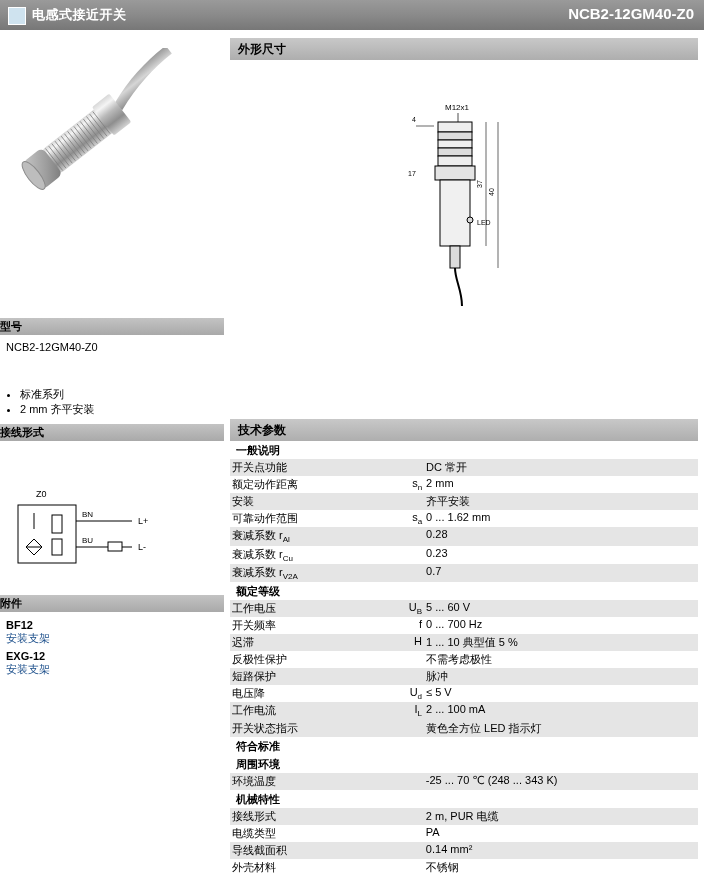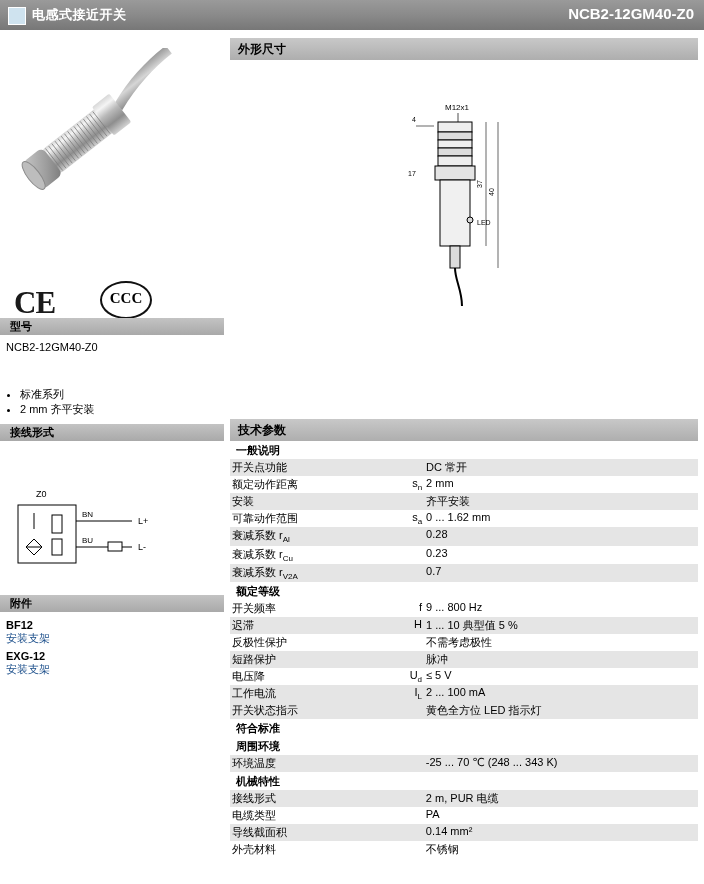--- a/index.html
+++ b/index.html
@@ -46,21 +46,21 @@
     position:absolute;left:86px;top:-4px;width:48px;height:34px;
     border:2px solid #111;border-radius:50%/50%;
     font-size:15px;font-weight:bold;text-align:center;line-height:30px;
     font-family:"Liberation Serif",serif;
   }
   .sec-bar{
     position:absolute;left:0;width:224px;height:17px;
     background:#b3b3b3;
     background:linear-gradient(to bottom,#c3c3c3,#a9a9a9);
     font-weight:bold;font-size:11px;color:#000;
-    line-height:17px;padding-left:10px;box-sizing:border-box;
+    line-height:17px;padding-left:0;box-sizing:border-box;
   }
   .sec-body{position:absolute;left:6px;font-size:11px;color:#000;}
   ul.feat{margin:0;padding-left:14px;}
   ul.feat li{margin:1px 0;line-height:14px;}
   
   .wiring{position:absolute;left:8px;top:455px;width:200px;height:110px;}
   
   .acc-item{font-weight:bold;font-size:11px;margin-top:4px;}
   .acc-sub{font-size:11px;color:#1c4f8b;}
   
@@ -148,24 +148,20 @@
         </g>
 
         <rect x="112" y="55" width="22" height="36" rx="2" fill="url(#metal)"></rect>
 
         <rect x="22" y="56" width="26" height="34" rx="6" fill="url(#tip)"></rect>
         <ellipse cx="24" cy="73" rx="6" ry="17" fill="#bdbdbd" stroke="#8a8a8a" stroke-width="1"></ellipse>
       </g>
     </svg>
   </div>
 
-  <div class="cert-row">
-    <span class="ce-mark">CE</span>
-    <span class="ccc-mark">CCC</span>
-  </div>
 
   <div class="sec-bar" style="top:288px;">型号</div>
   <div class="sec-body" style="top:311px;">NCB2-12GM40-Z0</div>
 
   <div class="sec-body" style="top:356px;width:210px;">
     <ul class="feat">
       <li>标准系列</li>
       <li>2 mm 齐平安装</li>
     </ul>
   </div>
@@ -282,24 +278,29 @@
             <td class="c1"><span>衰减系数 r</span><span class="sub">V2A</span></td>
             <td class="c2"></td>
             <td class="c3">0.7</td>
           </tr>
     </tbody>
       </table>
 
     <div class="grp">额定等级</div>
     <table class="spec">
       <tbody>
+          <tr class="odd">
+            <td class="c1"><span>工作电压</span></td>
+            <td class="c2">U<span class="sub">B</span></td>
+            <td class="c3">5 ... 60 V</td>
+          </tr>
       <tr class="even">
             <td class="c1"><span>开关频率</span></td>
             <td class="c2">f</td>
-            <td class="c3">9 ... 800 Hz</td>
+            <td class="c3">0 ... 700 Hz</td>
           </tr>
       <tr class="odd">
             <td class="c1"><span>迟滞</span></td>
             <td class="c2">H</td>
             <td class="c3">1 ... 10 典型值 5 %</td>
           </tr>
       <tr class="even">
             <td class="c1"><span>反极性保护</span></td>
             <td class="c2"></td>
             <td class="c3">不需考虑极性</td>

